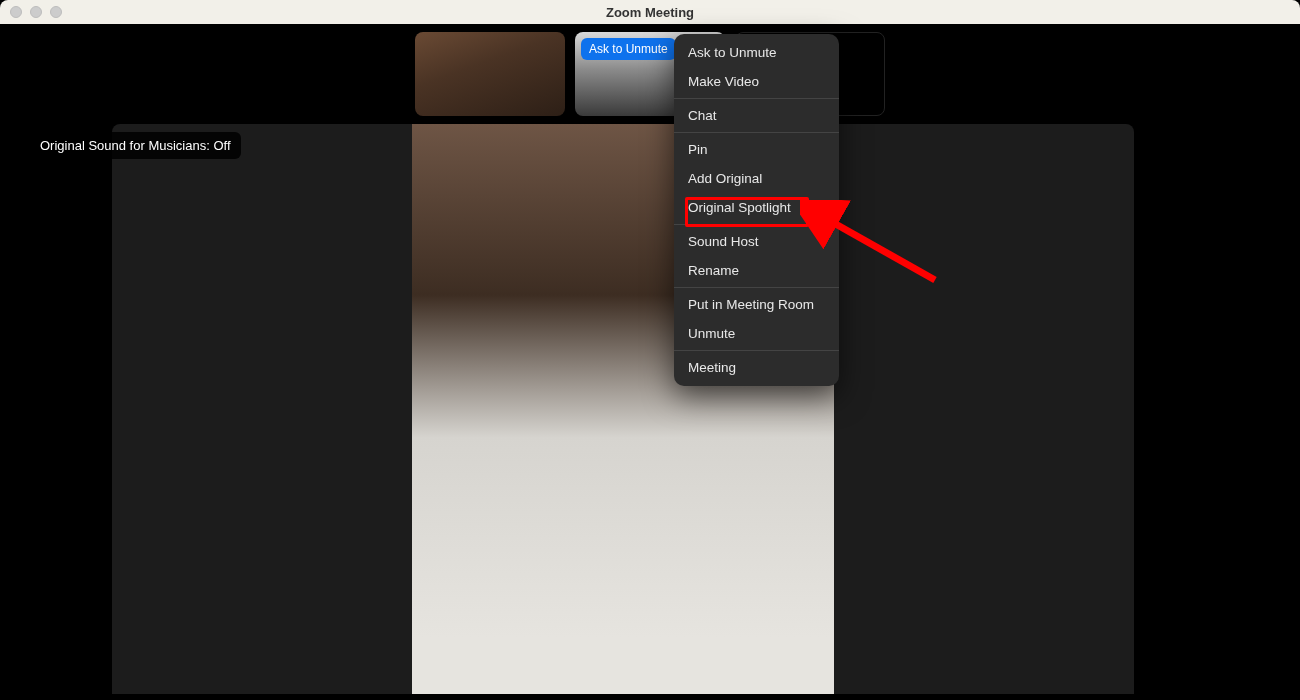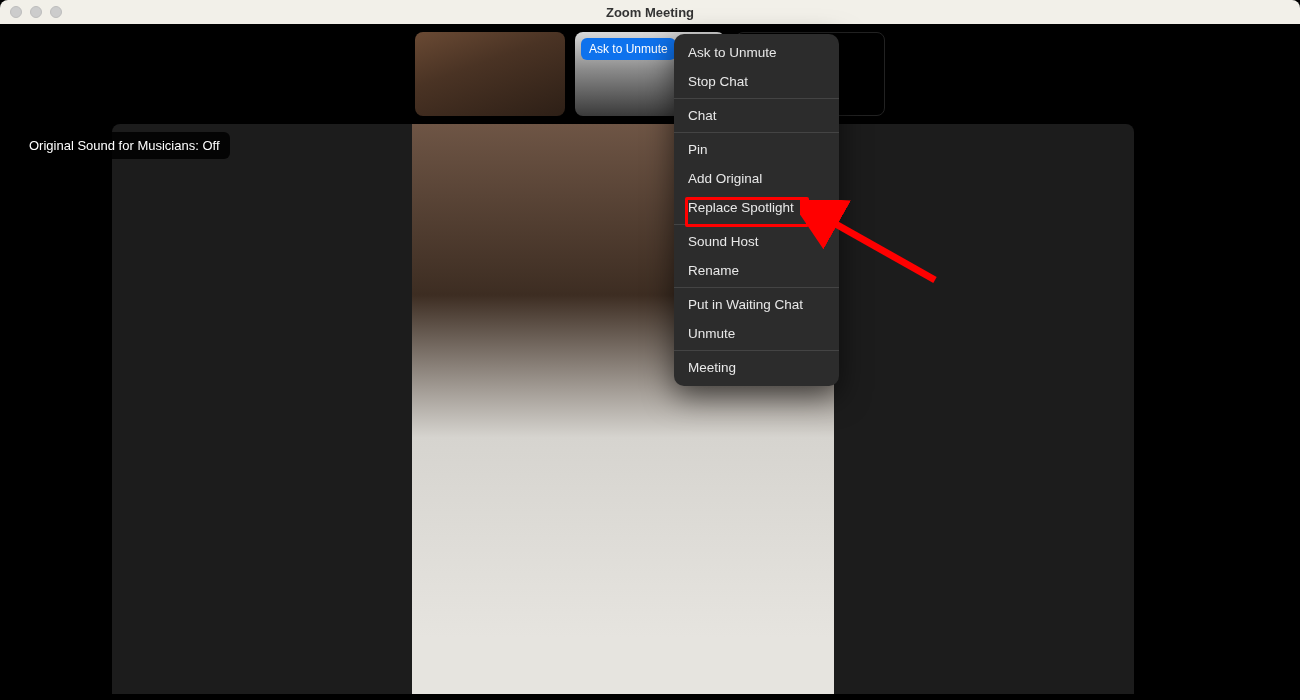--- a/index.html
+++ b/index.html
@@ -107,21 +107,21 @@
   .speaker-inner {
     position: absolute;
     left: 300px; right: 300px; top: 0; bottom: 0;
     background: linear-gradient(180deg, #6e5545 0%, #3d2d22 30%, #d6d4cf 55%, #e6e4df 90%);
   }
 
   
   .orig-sound {
     position: absolute;
     top: 108px;
-    left: 13px;
+    left: 24px;
     background: rgba(0,0,0,0.85);
     color: #fff;
     font-size: 13px;
     padding: 6px 10px;
     border-radius: 6px;
     display: flex;
     align-items: flex-end;
     gap: 6px;
     cursor: pointer;
   }
@@ -209,32 +209,32 @@
   </div>
 
   <div class="orig-sound">
     <span>Original Sound for Musicians: Off</span>
   </div>
 
 </div>
 
 <div class="menu" id="ctx-menu">
     <div class="item">Ask to Unmute</div>
-    <div class="item">Stop Chat</div>
+    <div class="item">Make Video</div>
     <div class="sep"></div>
     <div class="item">Chat</div>
     <div class="sep"></div>
     <div class="item">Pin</div>
     <div class="item">Add Original</div>
-    <div class="item">Replace Spotlight</div>
+    <div class="item">Original Spotlight</div>
     <div class="sep"></div>
     <div class="item">Sound Host</div>
     <div class="item">Rename</div>
     <div class="sep"></div>
-    <div class="item">Put in Waiting Chat</div>
+    <div class="item">Put in Meeting Room</div>
     <div class="item">Unmute</div>
     <div class="sep"></div>
     <div class="item">Meeting</div>
   </div>
 
 <div class="annot-box"></div>
 <svg class="annot-arrow" viewBox="0 0 150 100">
   <defs>
     <marker id="ah" markerWidth="8" markerHeight="8" refX="2" refY="4" orient="auto">
       <path d="M0,0 L8,4 L0,8 Z" fill="#ff0000"></path>

